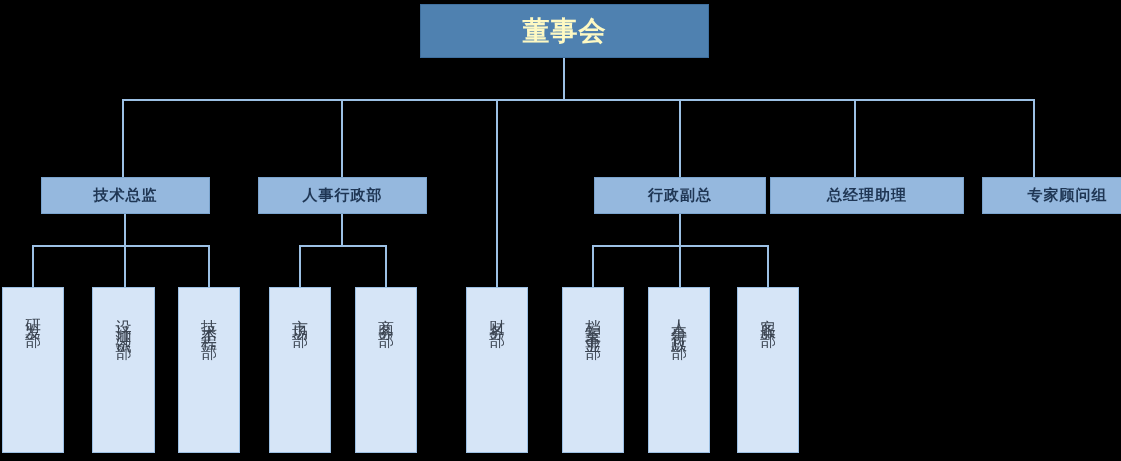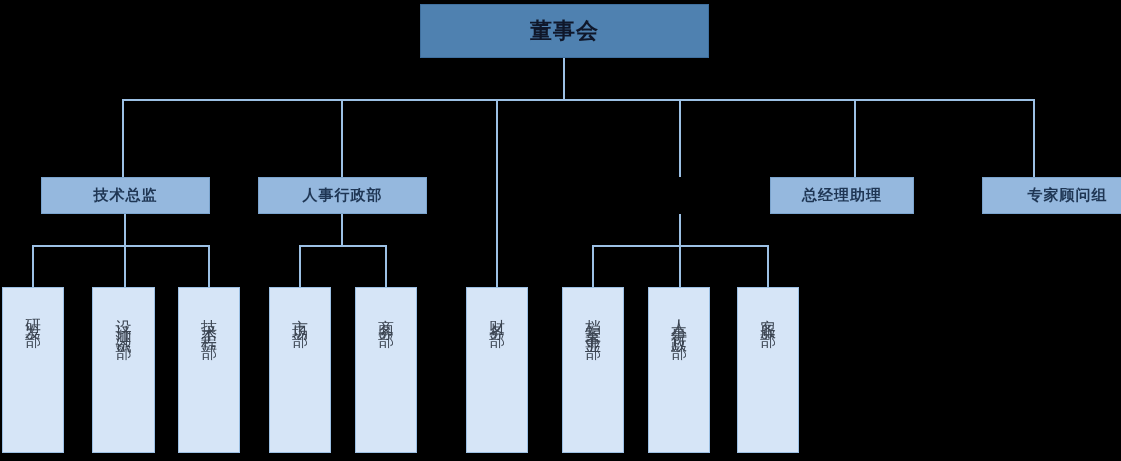--- a/index.html
+++ b/index.html
@@ -32,22 +32,22 @@
     align-items: center;
     justify-content: center;
     border: 1px solid #7FA8CF;
   }
 
   .node.level-0 {
     background: #4F81B0;
     border-color: #3F6F9E;
   }
   .node.level-0 .node-label {
-    color: #0f172a;
-    font-size: 22px;
+    color: #fef9c3;
+    font-size: 27px;
     font-weight: bold;
     letter-spacing: 1px;
     font-family: Liberation Serif, serif;
   }
 
   .node.level-1 {
     background: #95B8DE;
     border-color: #7BA4CE;
   }
   .node.level-1 .node-label {
@@ -100,22 +100,25 @@
   <div class="conn conn-v" style="left:496px; top:99px; height:188px;"></div>
 
   <div class="node level-1" style="left:41px; top:177px; width:169px; height:37px;">
     <span class="node-label">技术总监</span>
   </div>
 
   <div class="node level-1" style="left:258px; top:177px; width:169px; height:37px;">
     <span class="node-label">人事行政部</span>
   </div>
 
+  <div class="node level-1" style="left:594px; top:177px; width:172px; height:37px;">
+    <span class="node-label">行政副总</span>
+  </div>
 
-  <div class="node level-1" style="left:770px; top:177px; width:144px; height:37px;">
+  <div class="node level-1" style="left:770px; top:177px; width:194px; height:37px;">
     <span class="node-label">总经理助理</span>
   </div>
 
   <div class="node level-1" style="left:946px; top:177px; width:171px; height:37px;margin-left:36px;">
     <span class="node-label">专家顾问组</span>
   </div>
 
   <div class="conn conn-v" style="left:124px; top:214px; height:33px;"></div>
   <div class="conn conn-h" style="left:32px; top:245px; width:177px;"></div>
   <div class="conn conn-v" style="left:32px; top:245px; height:42px;"></div>

